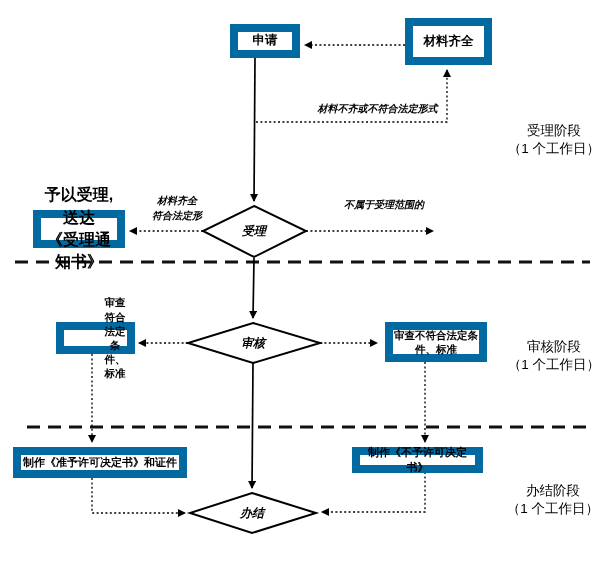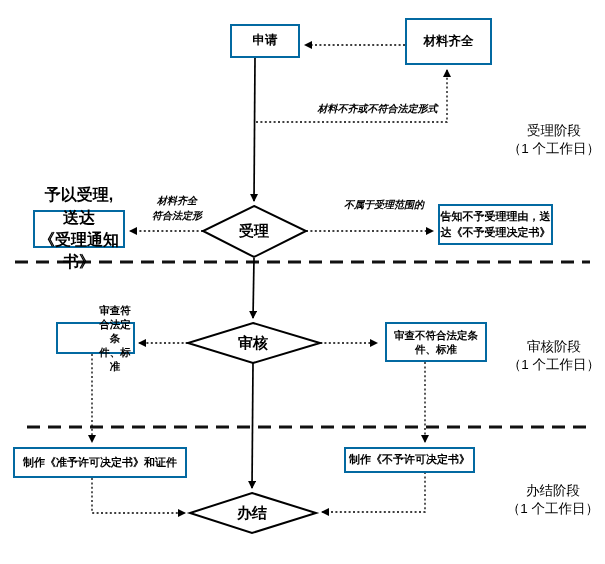--- a/index.html
+++ b/index.html
@@ -2,27 +2,27 @@
 <html><head>
 <meta charset="utf-8">
 <style>
   html,body{margin:0;padding:0;background:#ffffff;}
   .canvas{
     position:relative;width:605px;height:564px;background:#ffffff;overflow:hidden;
     font-family:"Liberation Sans","DejaVu Sans",sans-serif;color:#000;
   }
   .canvas svg{position:absolute;left:0;top:0;}
   .box{
-    position:absolute;box-sizing:border-box;border:2px solid #0369a1;background:#fff;
+    position:absolute;box-sizing:border-box;border:8px solid #0369a1;background:#fff;
     display:flex;align-items:center;justify-content:center;text-align:center;
     font-size:11.5px;font-weight:600;line-height:1.4;white-space:pre-line;
   }
   .dlabel{
     position:absolute;display:flex;align-items:center;justify-content:center;
-    text-align:center;font-size:15px;font-weight:600;
+    text-align:center;font-size:12px;font-weight:600;font-style:italic;
   }
   .edge-lbl{
     position:absolute;text-align:center;font-size:10px;font-weight:600;
     font-style:italic;white-space:pre-line;line-height:1.5;
   }
   .stage-lbl{
     position:absolute;text-align:center;font-size:13.5px;font-weight:500;
     line-height:1.35;
   }
   .stage-lbl span{display:block;}
@@ -62,32 +62,30 @@
     <polygon points="252,493 316,513 252,533 190,513" fill="#fff" stroke="#000" stroke-width="2"></polygon>
   </svg>
 
   <div class="box" style="left:230px;top:24px;width:70px;height:34px;font-size:12.5px;">申请</div>
 
   <div class="box" style="left:405px;top:18px;width:87px;height:47px;font-size:12.5px;">材料齐全</div>
 
   <div class="box" style="left:33px;top:210px;width:92px;height:38px;font-size:16px;">予以受理, 送达
 《受理通知书》</div>
 
-  <div class="box" style="left:438px;top:204px;width:115px;height:41px;font-size:11px;">告知不予受理理由，送
-达《不予受理决定书》</div>
 
   <div class="box" style="left:56px;top:322px;width:79px;height:32px;font-size:10.5px;line-height:1.35;padding-left:39px;">审查符合法定条
 件、标准</div>
 
   <div class="box" style="left:385px;top:322px;width:102px;height:40px;font-size:10.5px;line-height:1.35;">审查不符合法定条
 件、标准</div>
 
   <div class="box" style="left:13px;top:447px;width:174px;height:31px;font-size:11px;">制作《准予许可决定书》和证件</div>
 
-  <div class="box" style="left:344px;top:447px;width:131px;height:26px;font-size:11px;">制作《不予许可决定书》</div>
+  <div class="box" style="left:352px;top:447px;width:131px;height:26px;font-size:11px;">制作《不予许可决定书》</div>
 
   <div class="dlabel" style="left:214px;top:223px;width:80px;height:16px;">受理</div>
   <div class="dlabel" style="left:213px;top:335px;width:80px;height:16px;">审核</div>
   <div class="dlabel" style="left:212px;top:505px;width:80px;height:16px;">办结</div>
 
   <div class="edge-lbl" style="left:285px;top:101px;width:185px;">材料不齐或不符合法定形式</div>
   <div class="edge-lbl" style="left:133px;top:193px;width:88px;">材料齐全
 符合法定形</div>
   <div class="edge-lbl" style="left:328px;top:197px;width:112px;">不属于受理范围的</div>
 

